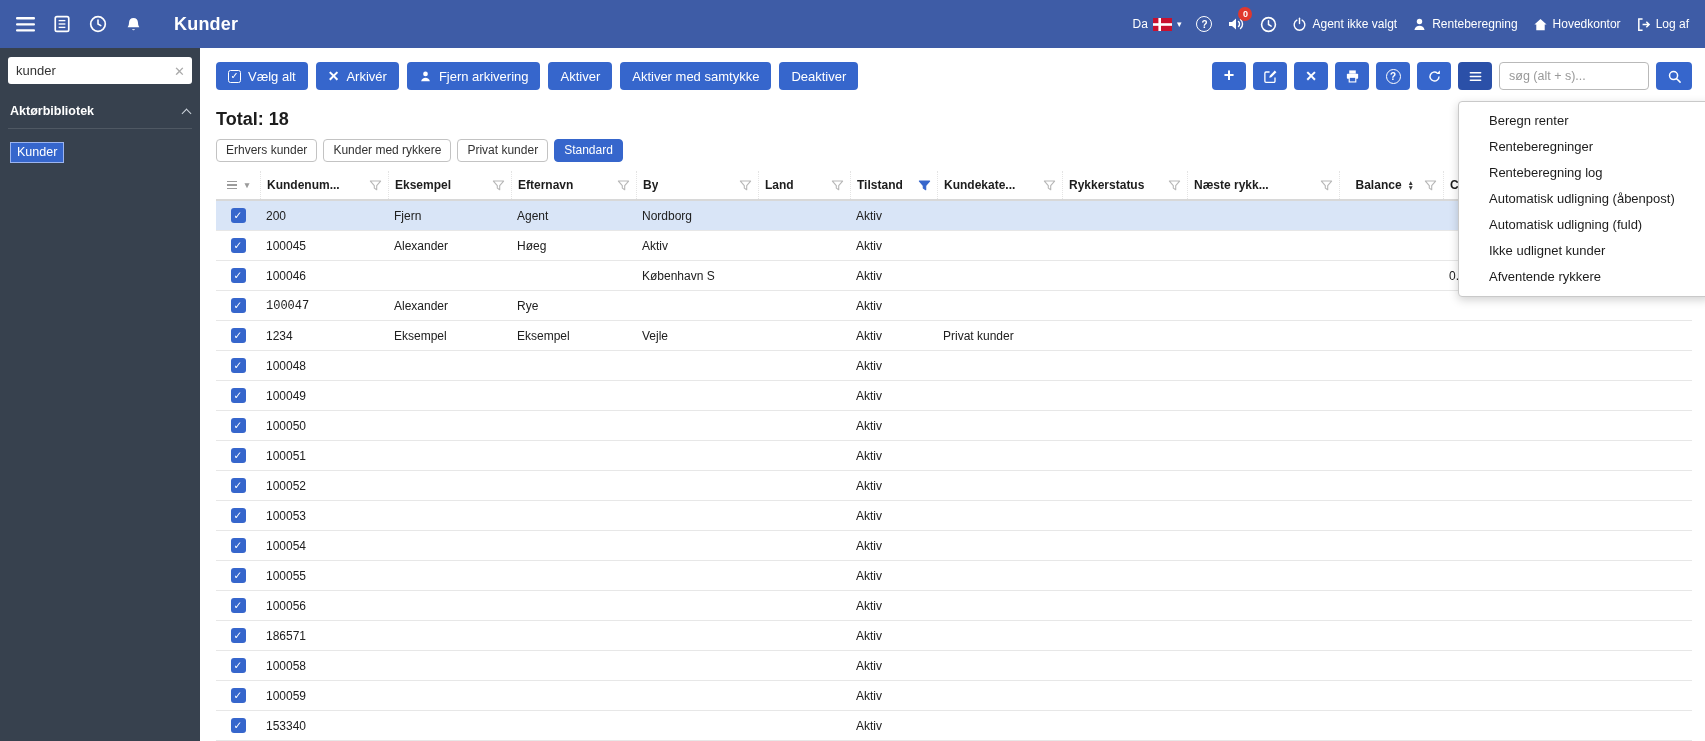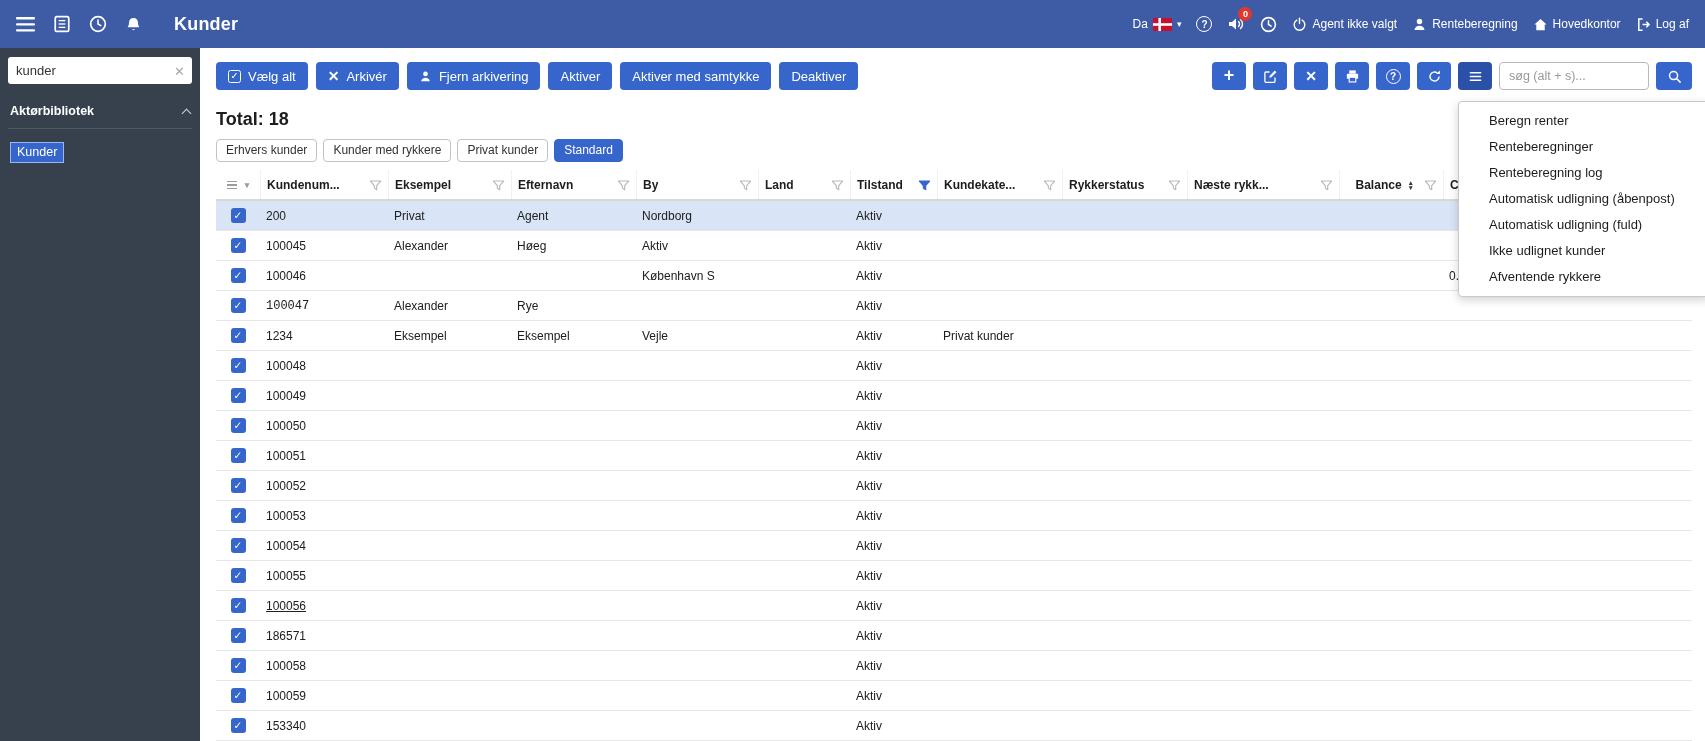--- a/index.html
+++ b/index.html
@@ -424,21 +424,21 @@
         <div class="th" style="flex: 1 1 0%; min-width: 40px;">
           <span class="th-label">C...</span>
         </div>
       </div>
     <div class="tbody">
         <div class="tr selected">
           <div class="td cbcol">
             <span class="checkbox">✓</span>
           </div>
           <div class="td" style="width: 128px; flex: 0 0 auto;">200</div>
-          <div class="td" style="width: 123px; flex: 0 0 auto;">Privat</div>
+          <div class="td" style="width: 123px; flex: 0 0 auto;">Fjern</div>
           <div class="td" style="width: 125px; flex: 0 0 auto;">Agent</div>
           <div class="td" style="width: 122px; flex: 0 0 auto;">Nordborg</div>
           <div class="td" style="width: 92px; flex: 0 0 auto;"></div>
           <div class="td" style="width: 87px; flex: 0 0 auto;">Aktiv</div>
           <div class="td" style="width: 125px; flex: 0 0 auto;"></div>
           <div class="td" style="width: 125px; flex: 0 0 auto;"></div>
           <div class="td" style="width: 152px; flex: 0 0 auto;"></div>
           <div class="td right" style="width: 104px; flex: 0 0 auto;"></div>
           <div class="td" style="flex: 1 1 0%; min-width: 40px;"></div>
         </div>
@@ -631,21 +631,21 @@
           <div class="td" style="width: 125px; flex: 0 0 auto;"></div>
           <div class="td" style="width: 125px; flex: 0 0 auto;"></div>
           <div class="td" style="width: 152px; flex: 0 0 auto;"></div>
           <div class="td right" style="width: 104px; flex: 0 0 auto;"></div>
           <div class="td" style="flex: 1 1 0%; min-width: 40px;"></div>
         </div>
         <div class="tr">
           <div class="td cbcol">
             <span class="checkbox">✓</span>
           </div>
-          <div class="td" style="width: 128px; flex: 0 0 auto; text-decoration: underline;">100056</div>
+          <div class="td" style="width: 128px; flex: 0 0 auto;">100056</div>
           <div class="td" style="width: 123px; flex: 0 0 auto;"></div>
           <div class="td" style="width: 125px; flex: 0 0 auto;"></div>
           <div class="td" style="width: 122px; flex: 0 0 auto;"></div>
           <div class="td" style="width: 92px; flex: 0 0 auto;"></div>
           <div class="td" style="width: 87px; flex: 0 0 auto;">Aktiv</div>
           <div class="td" style="width: 125px; flex: 0 0 auto;"></div>
           <div class="td" style="width: 125px; flex: 0 0 auto;"></div>
           <div class="td" style="width: 152px; flex: 0 0 auto;"></div>
           <div class="td right" style="width: 104px; flex: 0 0 auto;"></div>
           <div class="td" style="flex: 1 1 0%; min-width: 40px;"></div>

